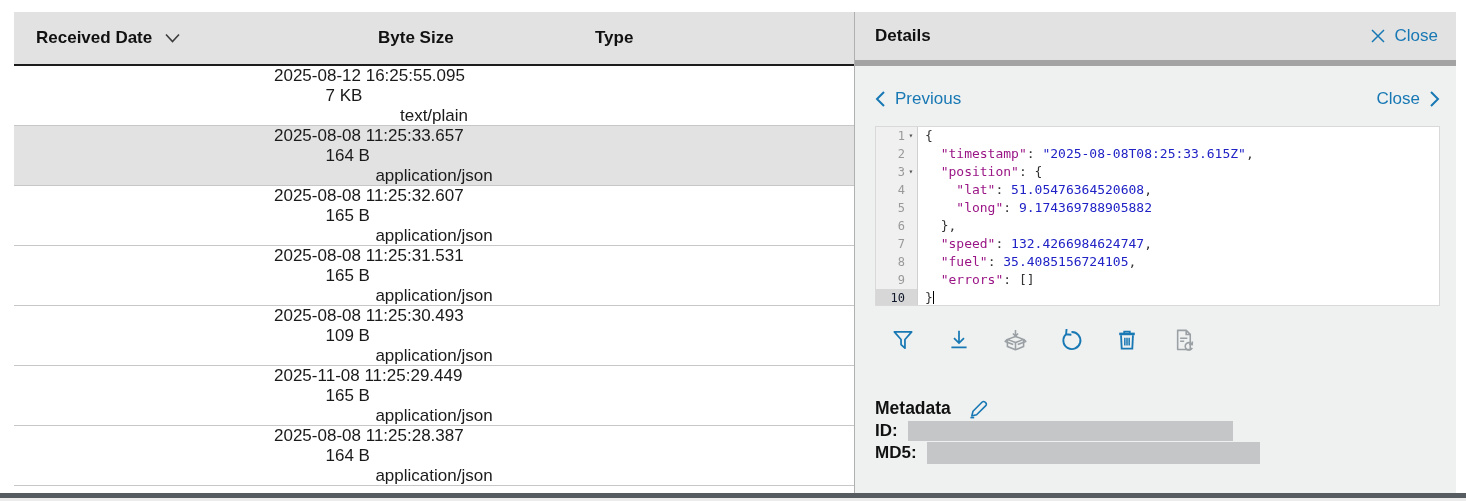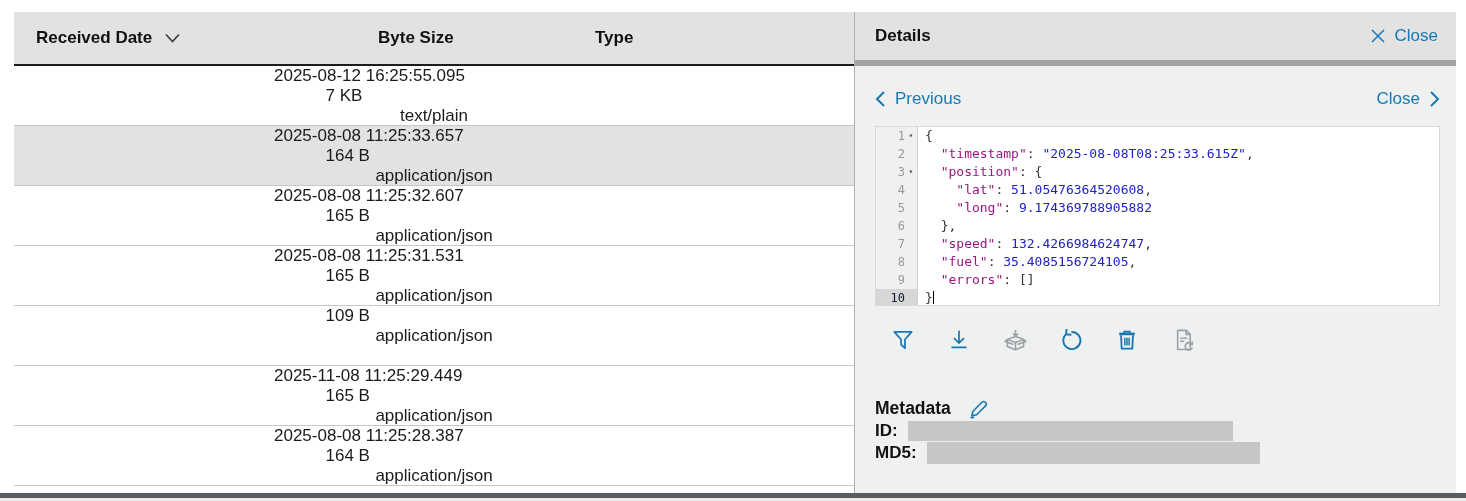--- a/index.html
+++ b/index.html
@@ -103,20 +103,21 @@
             <div class="tcell c0">2025-08-08 11:25:32.607</div>
             <div class="tcell c1">165 B</div>
             <div class="tcell c2">application/json</div>
           </div>
           <div class="trow">
             <div class="tcell c0">2025-08-08 11:25:31.531</div>
             <div class="tcell c1">165 B</div>
             <div class="tcell c2">application/json</div>
           </div>
           <div class="trow">
+            <div class="tcell c0">2025-08-08 11:25:30.493</div>
             <div class="tcell c1">109 B</div>
             <div class="tcell c2">application/json</div>
           </div>
           <div class="trow">
             <div class="tcell c0">2025-11-08 11:25:29.449</div>
             <div class="tcell c1">165 B</div>
             <div class="tcell c2">application/json</div>
           </div>
           <div class="trow">
             <div class="tcell c0">2025-08-08 11:25:28.387</div>

